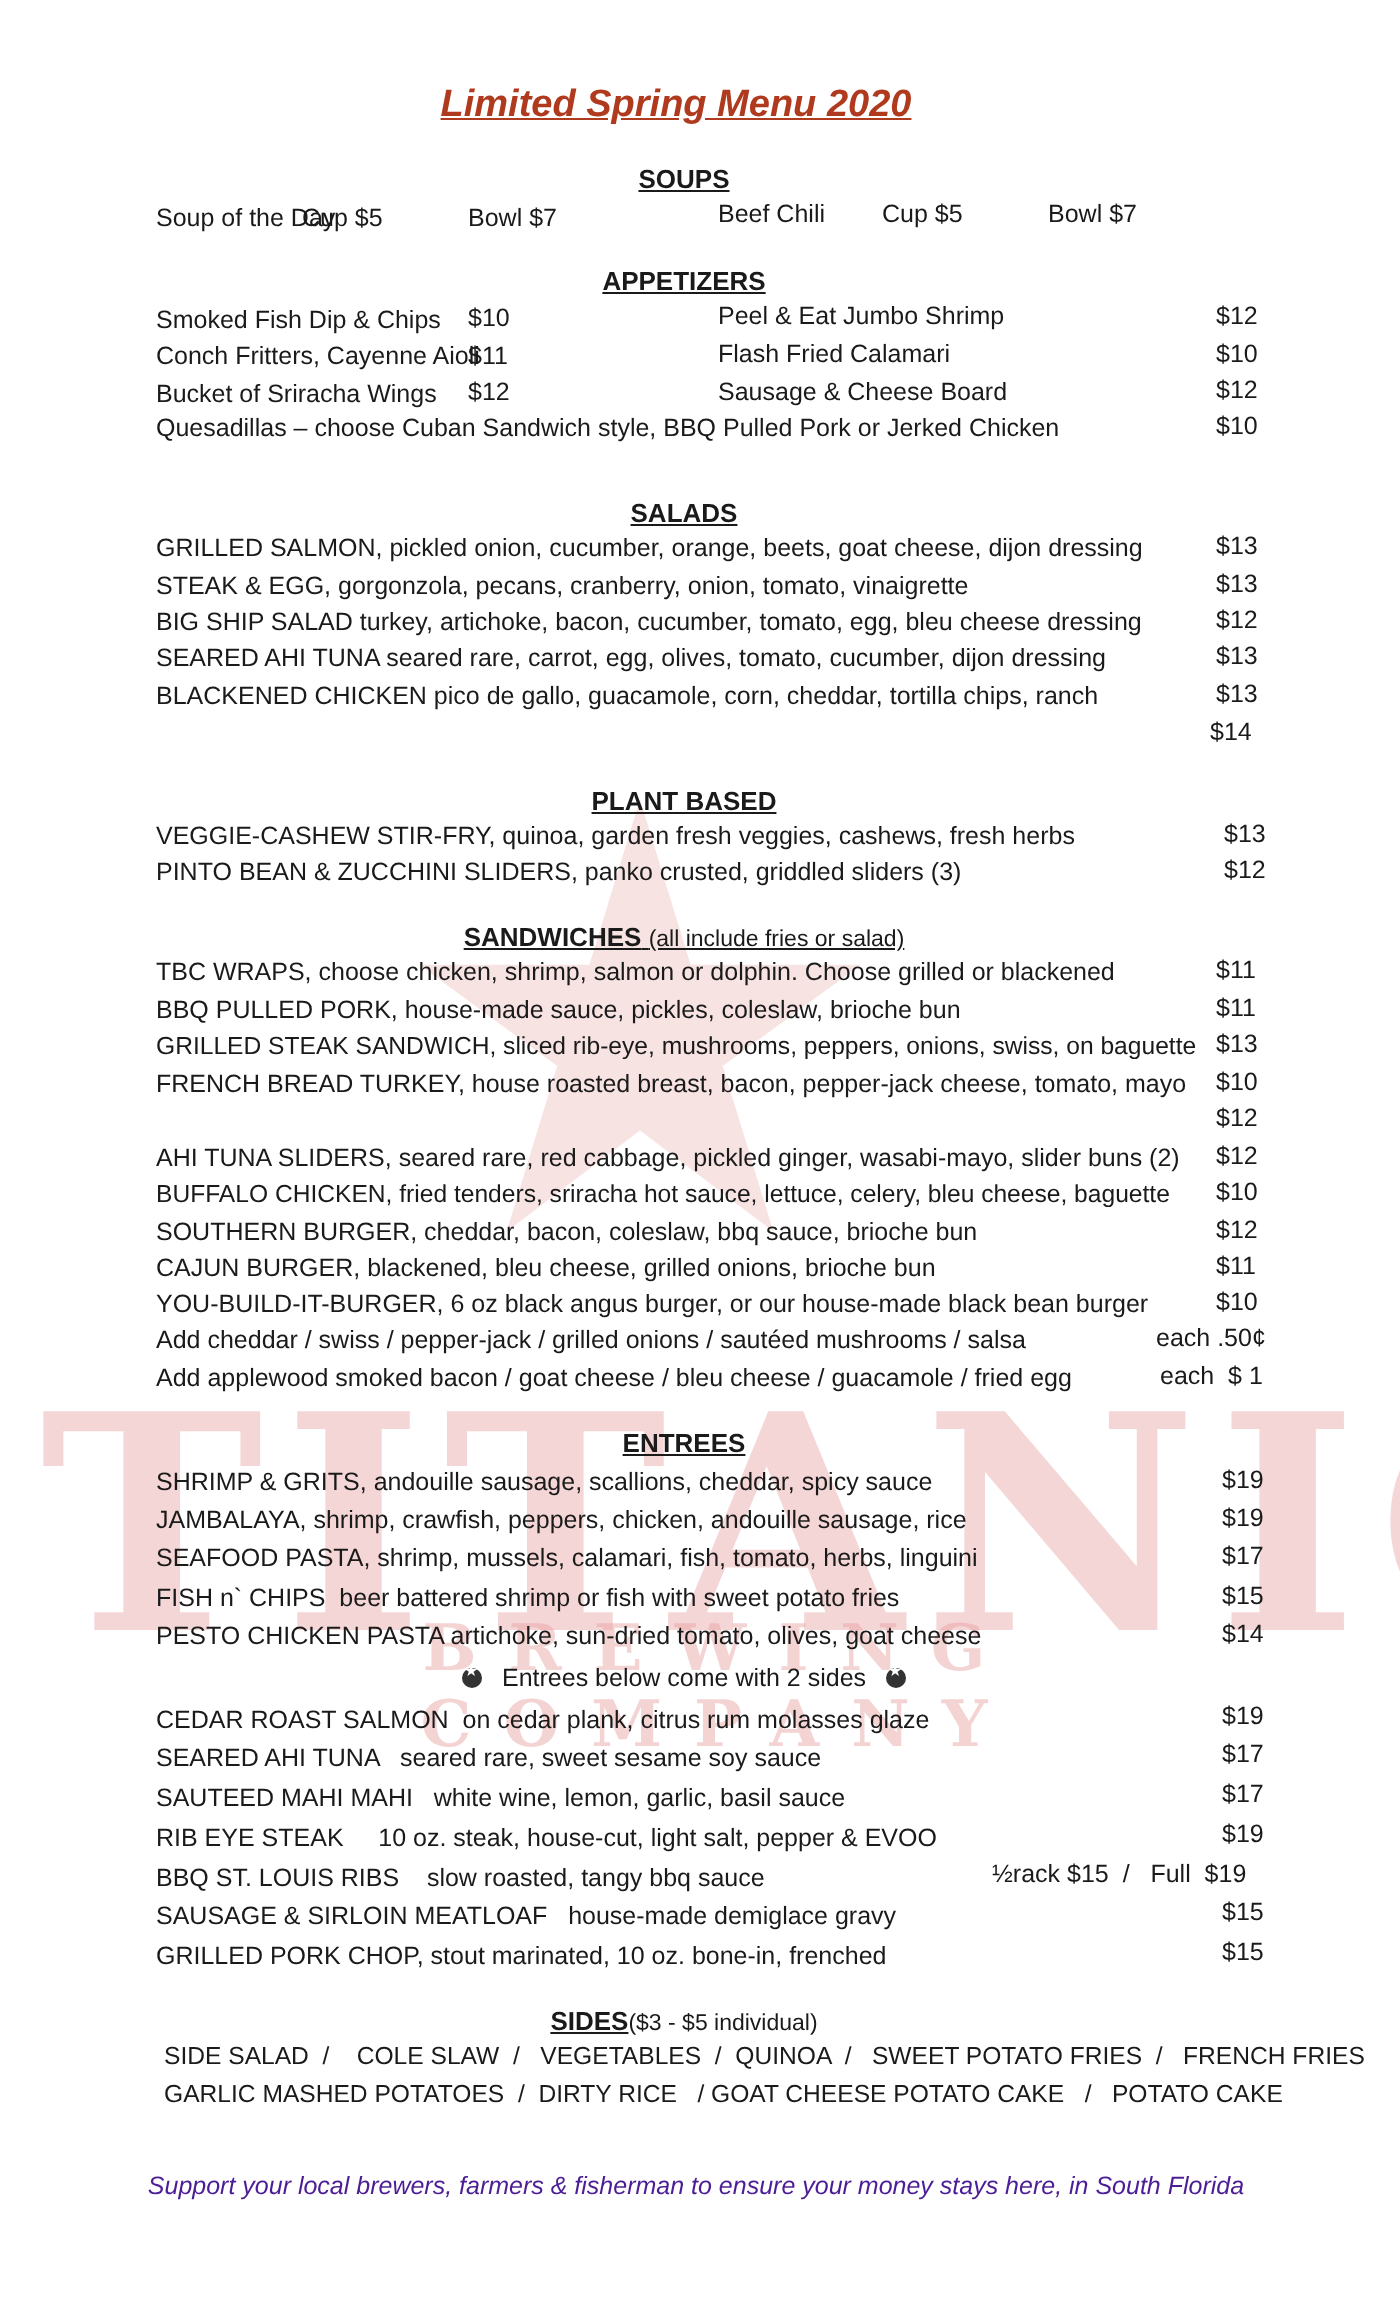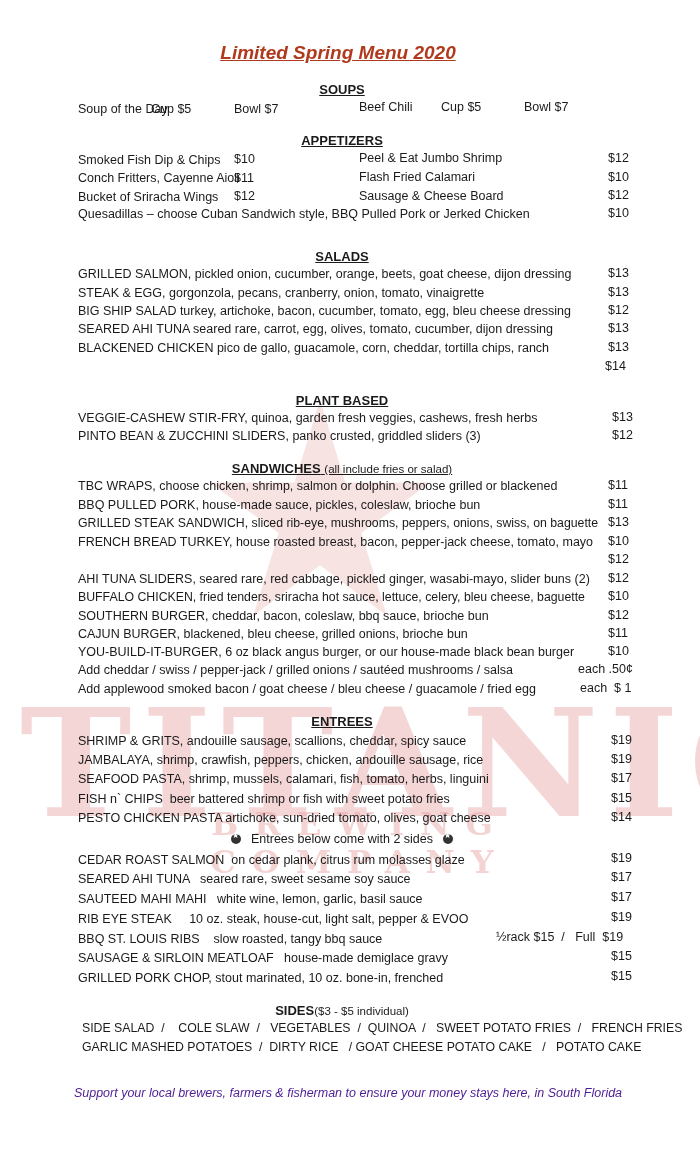--- a/index.html
+++ b/index.html
@@ -149,19 +149,19 @@
   <div class="row" style="top:912px;white-space:pre">RIB EYE STEAK     10 oz. steak, house-cut, light salt, pepper &amp; EVOO</div>
   <div class="price" style="top:910px;left:611px">$19</div>
   <div class="row" style="top:932px;white-space:pre">BBQ ST. LOUIS RIBS    slow roasted, tangy bbq sauce</div>
   <div class="price" style="top:930px;left:496px;white-space:pre">½rack $15  /   Full  $19</div>
   <div class="row" style="top:951px;white-space:pre">SAUSAGE &amp; SIRLOIN MEATLOAF   house-made demiglace gravy</div>
   <div class="price" style="top:949px;left:611px">$15</div>
   <div class="row" style="top:971px">GRILLED PORK CHOP, stout marinated, 10 oz. bone-in, frenched</div>
   <div class="price" style="top:969px;left:611px">$15</div>
 
   <div class="sec" style="top:1003px;text-decoration:none">
-    <span style="">SIDES</span><span class="note">($3 - $5 individual)</span>
+    <span style="text-decoration:underline">SIDES</span><span class="note">($3 - $5 individual)</span>
   </div>
   <div class="row" style="top:1021px;left:42px;white-space:pre;font-size:12.3px">SIDE SALAD  /    COLE SLAW  /   VEGETABLES  /  QUINOA  /   SWEET POTATO FRIES  /   FRENCH FRIES</div>
   <div class="row" style="top:1040px;left:42px;white-space:pre;font-size:12.3px">GARLIC MASHED POTATOES  /  DIRTY RICE   / GOAT CHEESE POTATO CAKE   /   POTATO CAKE</div>
 
   <div class="footer">Support your local brewers, farmers &amp; fisherman to ensure your money stays here, in South Florida</div>
 </div>
 
 </body></html>

